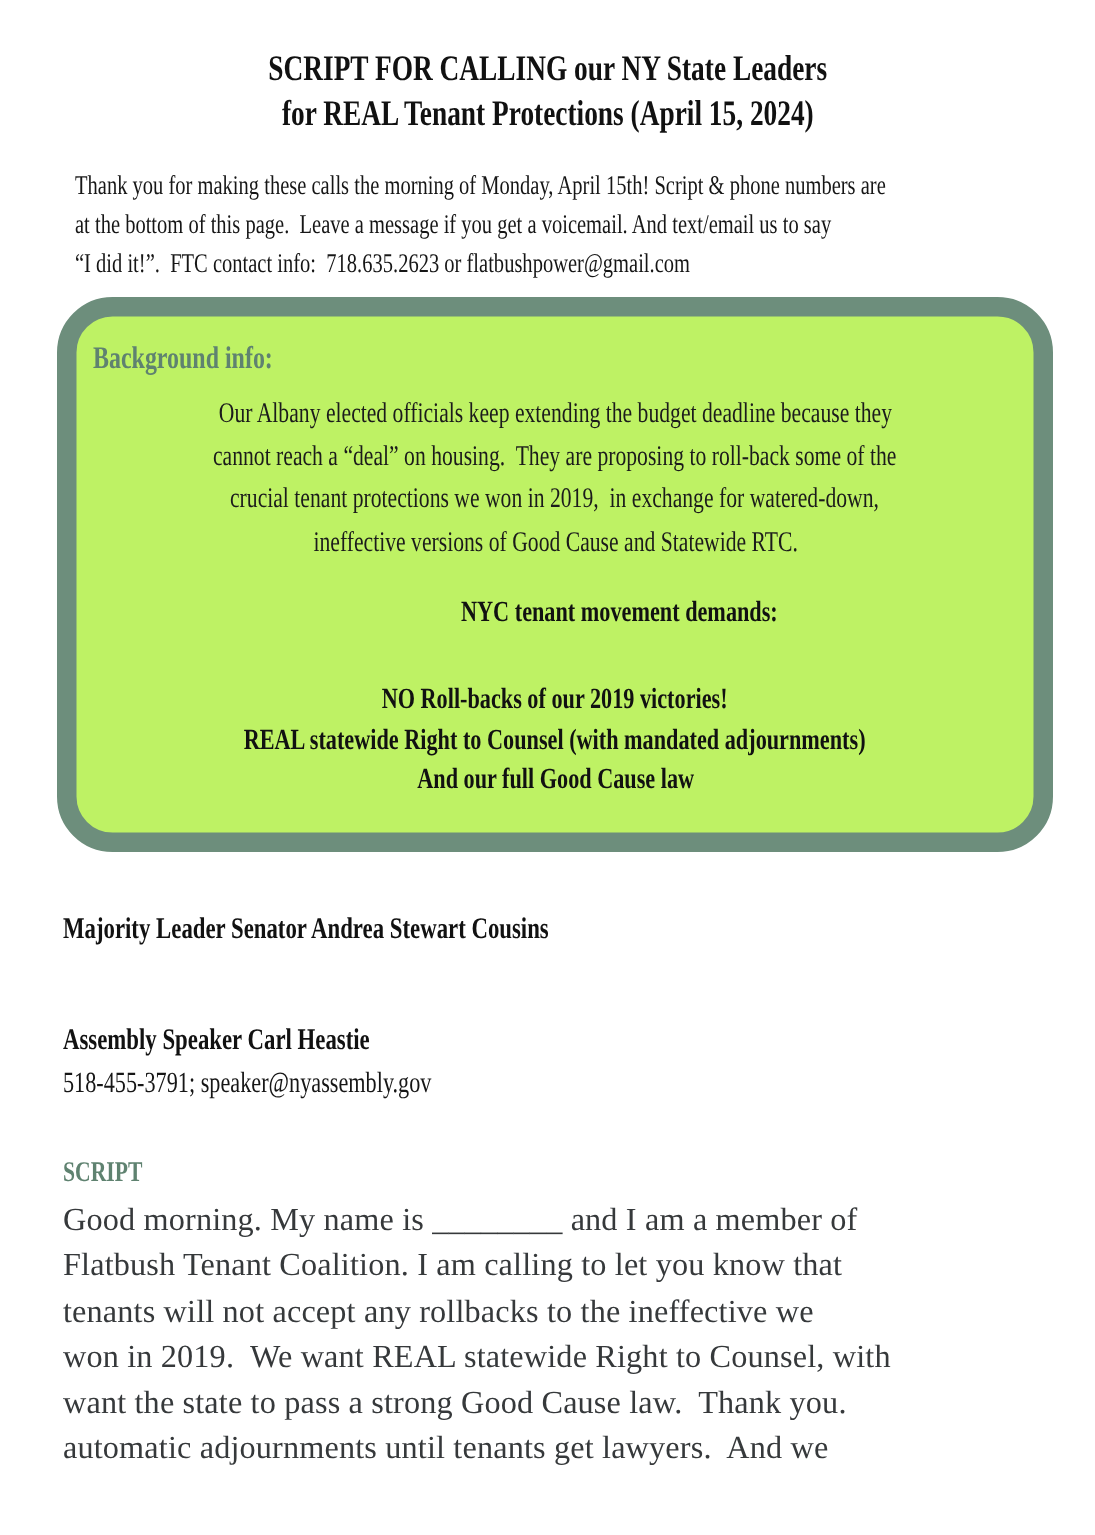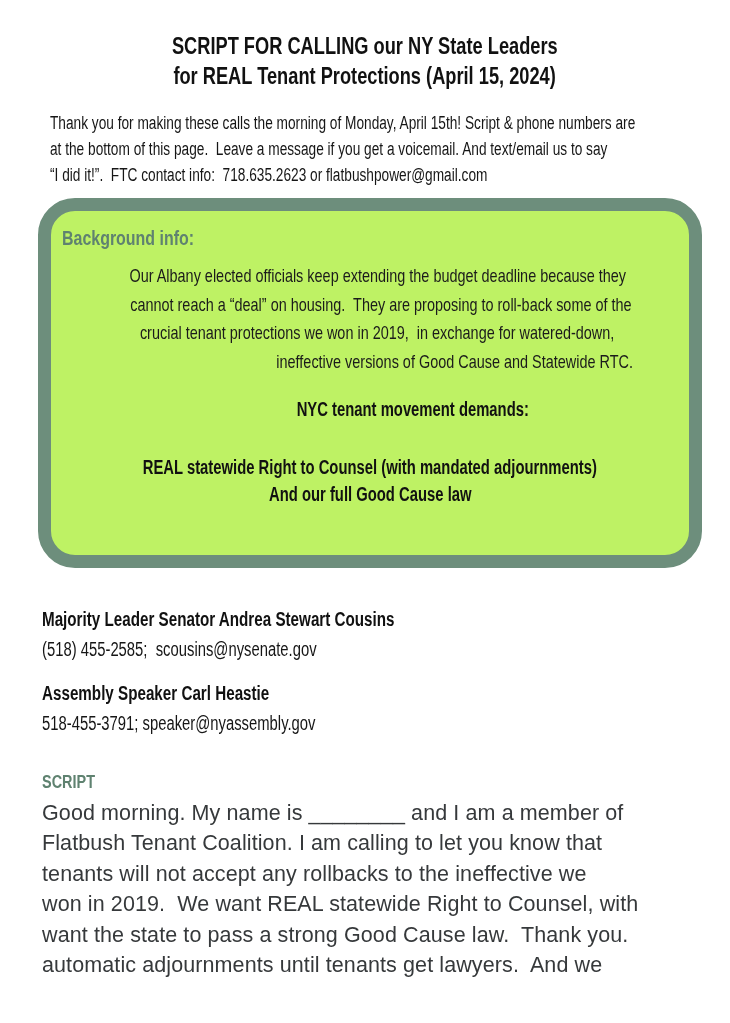--- a/index.html
+++ b/index.html
@@ -1,21 +1,21 @@
 <!DOCTYPE html>
 <html><head>
 <meta charset="utf-8">
 <style>
   html, body { margin: 0; padding: 0; background: #ffffff; }
   .page {
     position: relative;
     width: 730px;
     height: 1023px;
     background: #ffffff;
-    font-family: Liberation Sans, sans-serif;
+    font-family: Liberation Serif, serif;
     color: #1b1b1b;
     overflow: hidden;
     border-radius: 23px;
   }
   
   .cond {
     display: inline-block;
     transform: scaleX(0.76);
     transform-origin: 0 50%;
     white-space: pre;
@@ -54,21 +54,21 @@
     top: 15px; left: 11px;
     font-size: 21px;
     font-weight: bold;
     line-height: 24px;
     color: #5f8270;
   }
   .box-para {
     position: absolute;
     top: 51px; left: 0;
     width: 638px;
-    text-align: right;
+    text-align: center;
     font-size: 19px;
     line-height: 28.5px;
     color: #1b1b1b;
   }
   .box-para > div { height: 28.5px; }
   .demands-heading {
     position: absolute;
     top: 186px; left: 0;
     width: 724px;
     text-align: center;
@@ -146,28 +146,28 @@
     <div class="box-para">
       <div><span class="cond c">Our Albany elected officials keep extending the budget deadline because they</span></div>
       <div><span class="cond c">cannot reach a “deal” on housing.  They are proposing to roll-back some of the</span></div>
       <div><span class="cond c">crucial tenant protections we won in 2019,  in exchange for watered-down,</span></div>
       <div><span class="cond c">ineffective versions of Good Cause and Statewide RTC.</span></div>
     </div>
     <div class="demands-heading">
       <span class="cond c">NYC tenant movement demands:</span>
     </div>
     <div class="demands">
+      <div><span class="cond c">NO Roll-backs of our 2019 victories!</span></div>
       <div><span class="cond c">REAL statewide Right to Counsel (with mandated adjournments)</span></div>
       <div><span class="cond c">And our full Good Cause law</span></div>
     </div>
   </div>
 
   <div class="contact contact-1">
     <div class="contact-name"><span class="cond">Majority Leader Senator Andrea Stewart Cousins</span></div>
-    <div class="contact-info"><span class="cond">(518) 455-2585;  scousins@nysenate.gov</span></div>
   </div>
 
   <div class="contact contact-2">
     <div class="contact-name"><span class="cond">Assembly Speaker Carl Heastie</span></div>
     <div class="contact-info"><span class="cond">518-455-3791; speaker@nyassembly.gov</span></div>
   </div>
 
   <div class="script-heading">
     <span class="cond">SCRIPT</span>
   </div>

